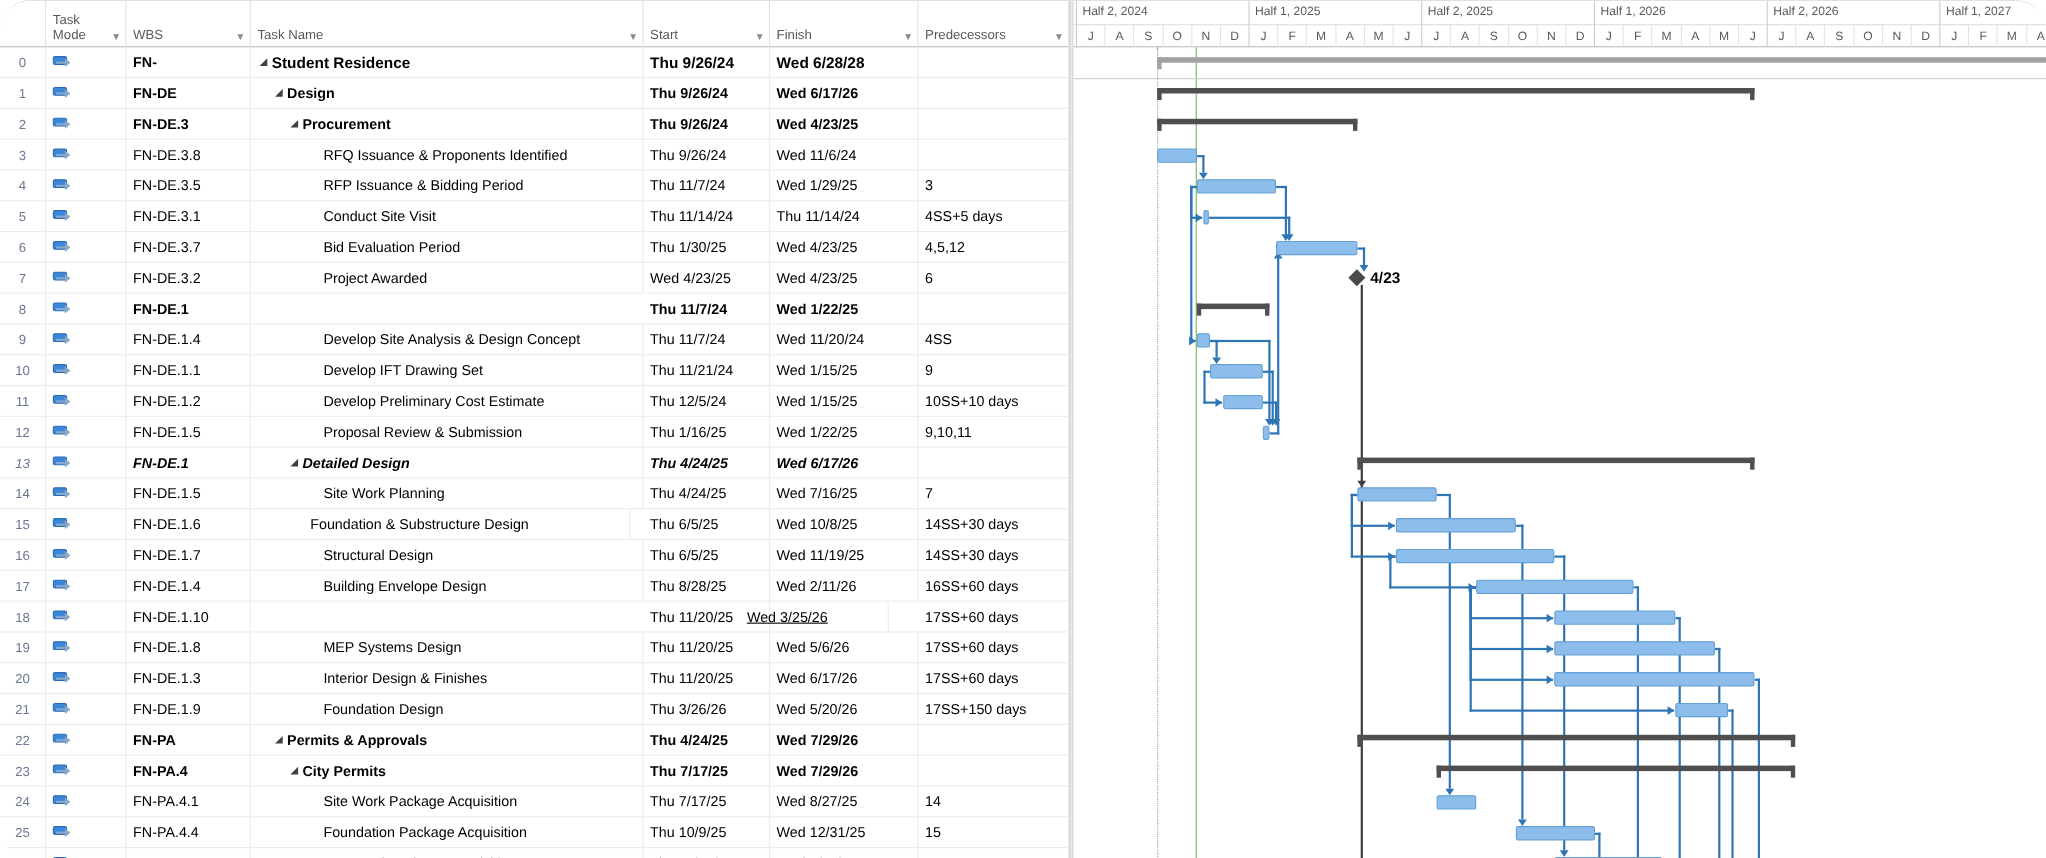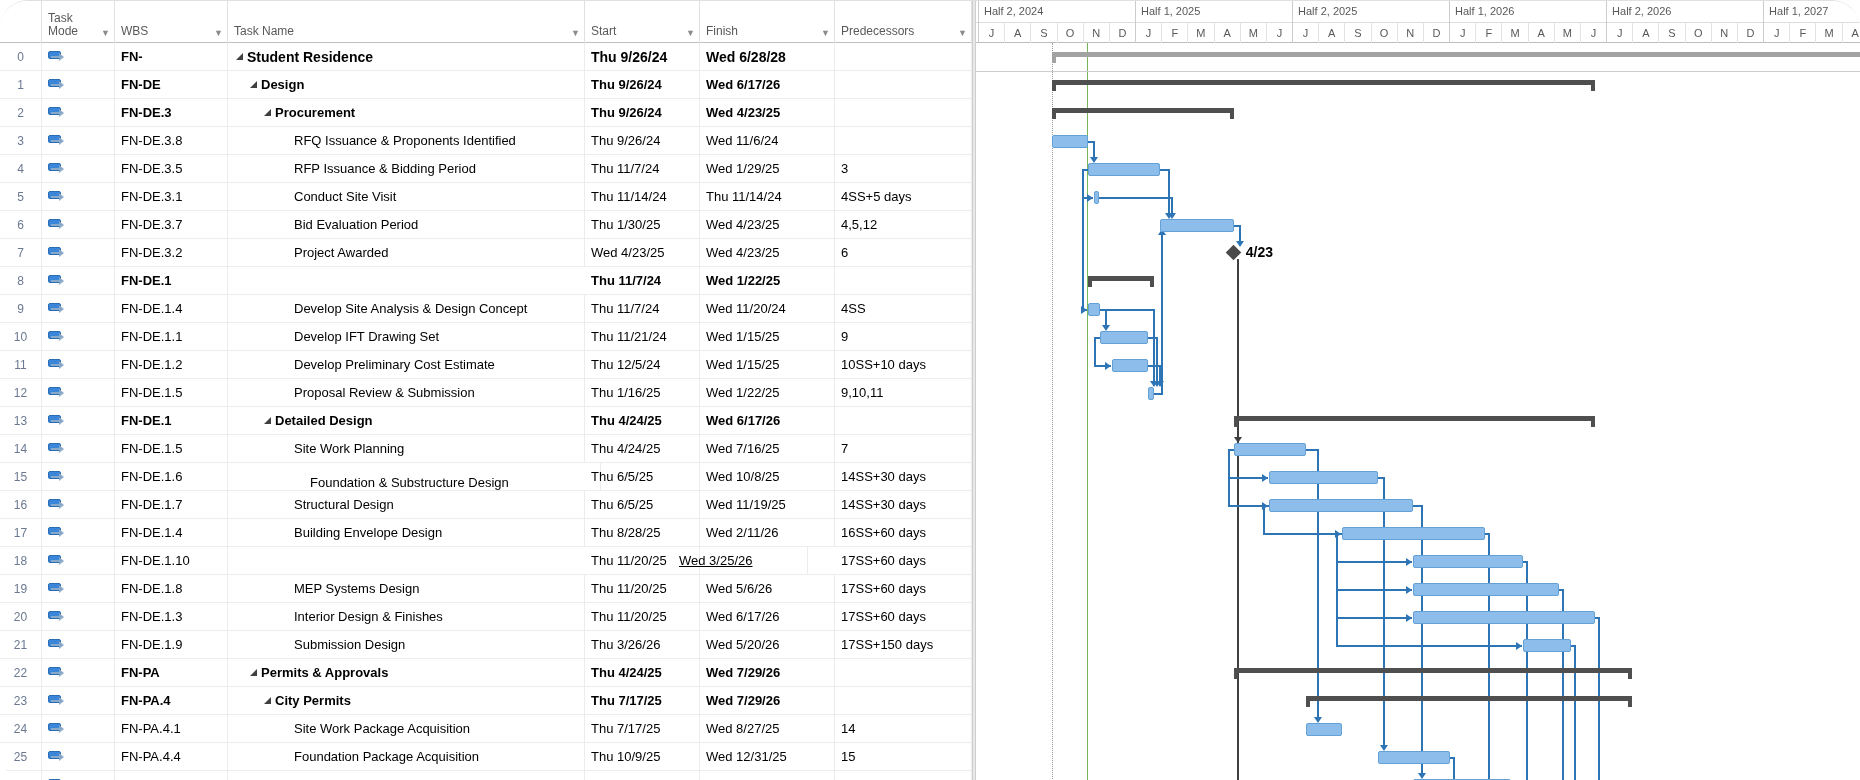--- a/index.html
+++ b/index.html
@@ -296,21 +296,21 @@
             </span>
           </div>
           <div class="tcell" style="left: 115px; width: 113px;">FN-DE.1.5</div>
           <div class="tcell" style="left: 228px; width: 357px; padding-left: 66px; text-align: right;">
             <span>Proposal Review &amp; Submission</span>
           </div>
           <div class="tcell" style="left: 585px; width: 115px;">Thu 1/16/25</div>
           <div class="tcell" style="left: 700px; width: 135px;">Wed 1/22/25</div>
           <div class="tcell" style="left: 835px; width: 137px;">9,10,11</div>
         </div>
-        <div class="trow" style="top: 364px;">
+        <div class="trow" style="top: 364px; font-style: italic;">
           <div class="tcell num" style="left: 0px; width: 42px;">13</div>
           <div class="tcell" style="left: 42px; width: 73px;">
             <span class="mode-icon">
               <span class="bar"></span>
               <span class="tail"></span>
               <span class="head"></span>
             </span>
           </div>
           <div class="tcell bold" style="left: 115px; width: 113px;">FN-DE.1</div>
           <div class="tcell" style="left: 228px; width: 357px; padding-left: 36px;">
@@ -341,21 +341,21 @@
         <div class="trow" style="top: 420px;">
           <div class="tcell num" style="left: 0px; width: 42px;">15</div>
           <div class="tcell" style="left: 42px; width: 73px;">
             <span class="mode-icon">
               <span class="bar"></span>
               <span class="tail"></span>
               <span class="head"></span>
             </span>
           </div>
           <div class="tcell" style="left: 115px; width: 113px;">FN-DE.1.6</div>
-          <div class="tcell" style="left: 244px; width: 357px; padding-left: 66px; align-items: flex-end;">
+          <div class="tcell" style="left: 216px; width: 357px; padding-left: 66px;">
             <span>Foundation &amp; Substructure Design</span>
           </div>
           <div class="tcell" style="left: 585px; width: 115px;">Thu 6/5/25</div>
           <div class="tcell" style="left: 700px; width: 135px;">Wed 10/8/25</div>
           <div class="tcell" style="left: 835px; width: 137px;">14SS+30 days</div>
         </div>
         <div class="trow" style="top: 448px;">
           <div class="tcell num" style="left: 0px; width: 42px;">16</div>
           <div class="tcell" style="left: 42px; width: 73px;">
             <span class="mode-icon">
@@ -441,21 +441,21 @@
           <div class="tcell num" style="left: 0px; width: 42px;">21</div>
           <div class="tcell" style="left: 42px; width: 73px;">
             <span class="mode-icon">
               <span class="bar"></span>
               <span class="tail"></span>
               <span class="head"></span>
             </span>
           </div>
           <div class="tcell" style="left: 115px; width: 113px;">FN-DE.1.9</div>
           <div class="tcell" style="left: 228px; width: 357px; padding-left: 66px;">
-            <span>Submission Design</span>
+            <span>Foundation Design</span>
           </div>
           <div class="tcell" style="left: 585px; width: 115px;">Thu 3/26/26</div>
           <div class="tcell" style="left: 700px; width: 135px;">Wed 5/20/26</div>
           <div class="tcell" style="left: 835px; width: 137px;">17SS+150 days</div>
         </div>
         <div class="trow" style="top: 616px;">
           <div class="tcell num" style="left: 0px; width: 42px;">22</div>
           <div class="tcell" style="left: 42px; width: 73px;">
             <span class="mode-icon">
               <span class="bar"></span>

